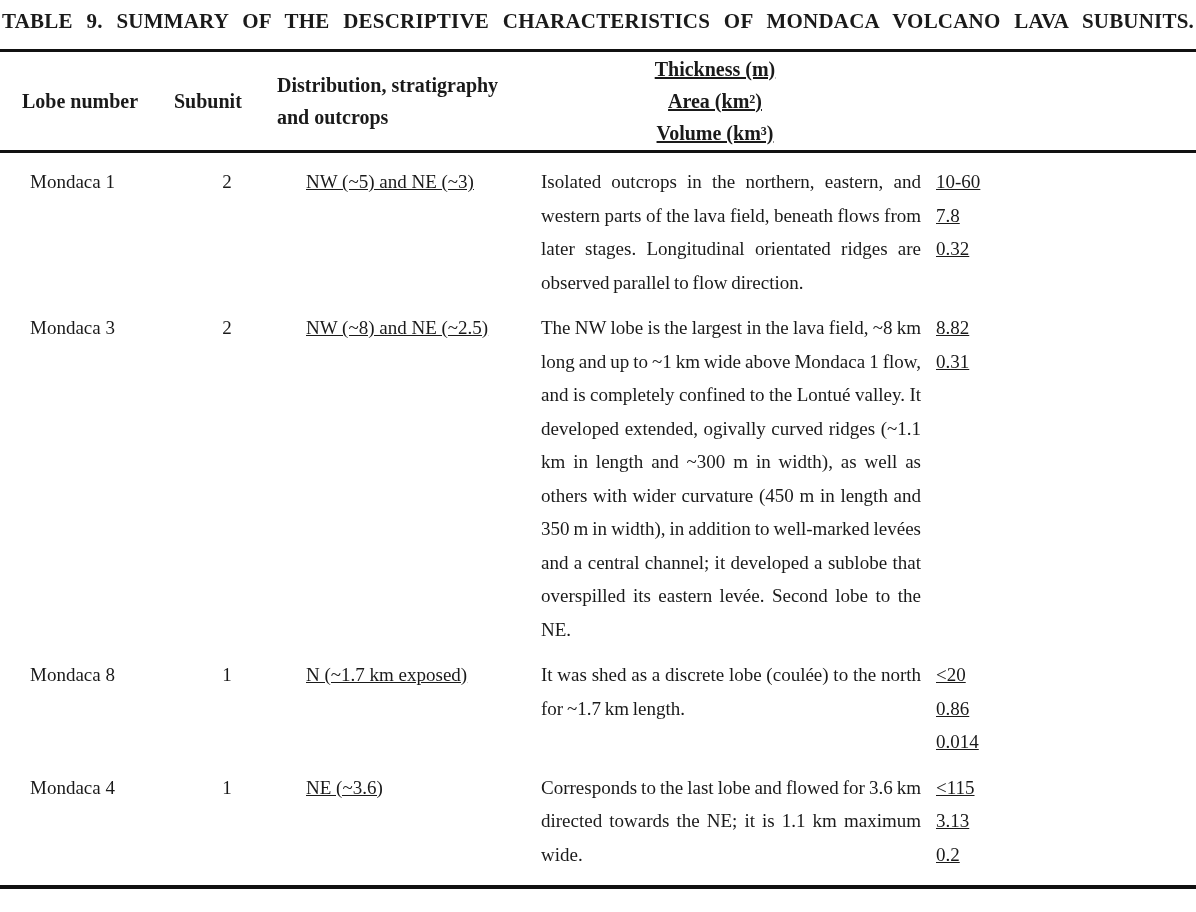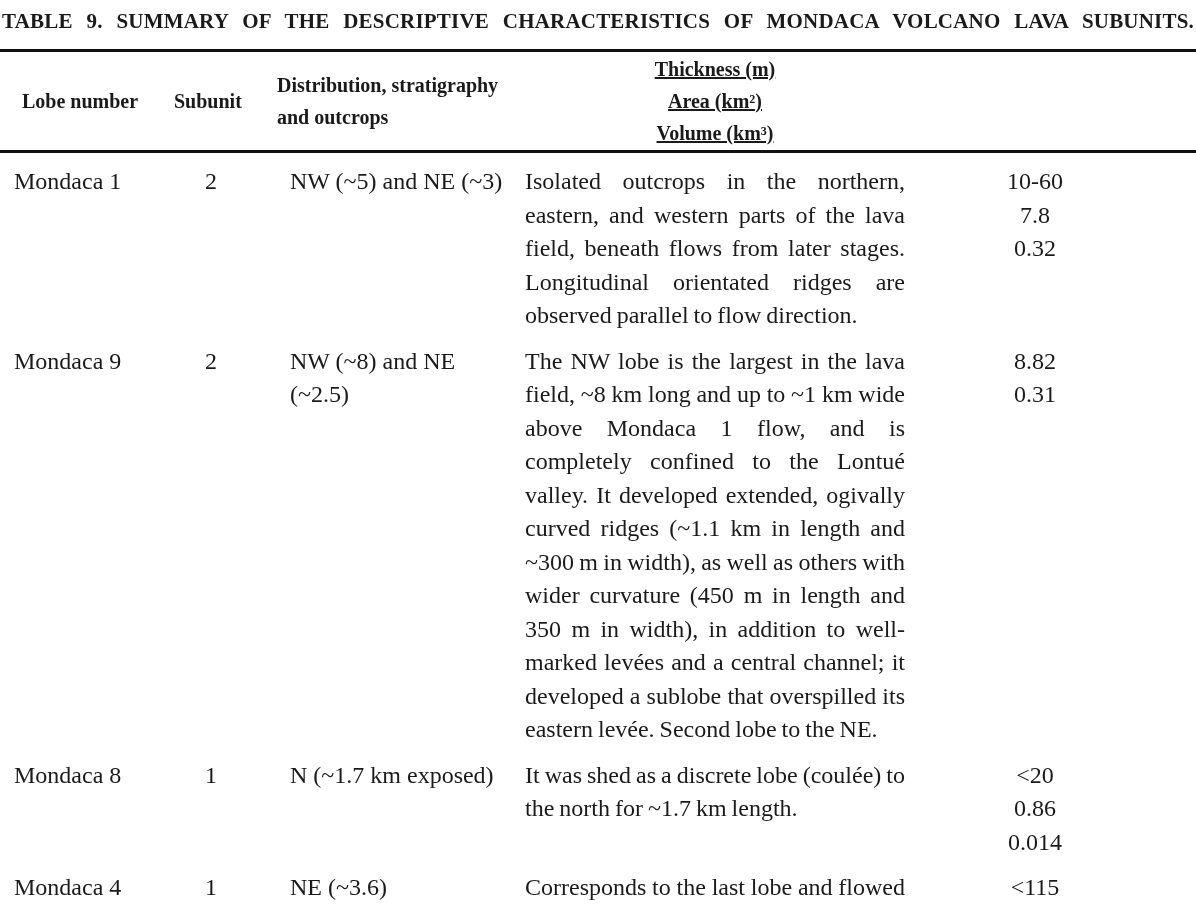--- a/index.html
+++ b/index.html
@@ -42,34 +42,35 @@
     font-size: 20px;
     line-height: 32px;
   }
   .h-cell { text-align: center; }
   .h-subunit { text-align: left; padding-left: 14px; }
   .h-flow { padding: 0 14px; }
   .h-dist { text-align: left; padding-left: 15px; }
   .h-metrics { text-align: center; text-decoration: underline; }
   .row {
     padding-top: 12px;
-    font-size: 24px;
+    font-size: 19px;
     line-height: 33.5px;
+    padding-left: 16px;
   }
   .cell { vertical-align: top; }
   .c-subunit { padding-left: 14px; }
   .c-lobe { text-align: center; }
-  .c-flow { padding-left: 28px; }
+  .c-flow { padding-left: 28px; text-decoration: underline; }
   .c-dist {
     padding: 0 15px;
     text-align: justify;
     text-justify: inter-word;
     word-spacing: -1px;
   }
-  .c-metrics { text-align: center; }
+  .c-metrics { text-align: left; text-decoration: underline; }
 </style>
 </head>
 <body>
 
 <div class="page">
 
   <div class="table-title">TABLE 9. SUMMARY OF THE DESCRIPTIVE CHARACTERISTICS OF MONDACA VOLCANO LAVA SUBUNITS.</div>
 
   <div class="rule"></div>
 
@@ -92,21 +93,21 @@
     <div class="cell c-flow">NW (~5) and NE (~3)</div>
     <div class="cell c-dist">Isolated outcrops in the northern, eastern, and western parts of the lava field, beneath flows from later stages. Longitudinal orientated ridges are observed parallel to flow direction.</div>
     <div class="cell c-metrics">
       <div>10-60</div>
       <div>7.8</div>
       <div>0.32</div>
     </div>
   </div>
 
   <div class="grid row">
-    <div class="cell c-subunit">Mondaca 9</div>
+    <div class="cell c-subunit">Mondaca 3</div>
     <div class="cell c-lobe">2</div>
     <div class="cell c-flow">NW (~8) and NE (~2.5)</div>
     <div class="cell c-dist">The NW lobe is the largest in the lava field, ~8 km long and up to ~1 km wide above Mondaca 1 flow, and is completely confined to the Lontué valley. It developed extended, ogivally curved ridges (~1.1 km in length and ~300 m in width), as well as others with wider curvature (450 m in length and 350 m in width), in addition to well-marked levées and a central channel; it developed a sublobe that overspilled its eastern levée. Second lobe to the NE.</div>
     <div class="cell c-metrics">
       <div>8.82</div>
       <div>0.31</div>
     </div>
   </div>
 
   <div class="grid row">

